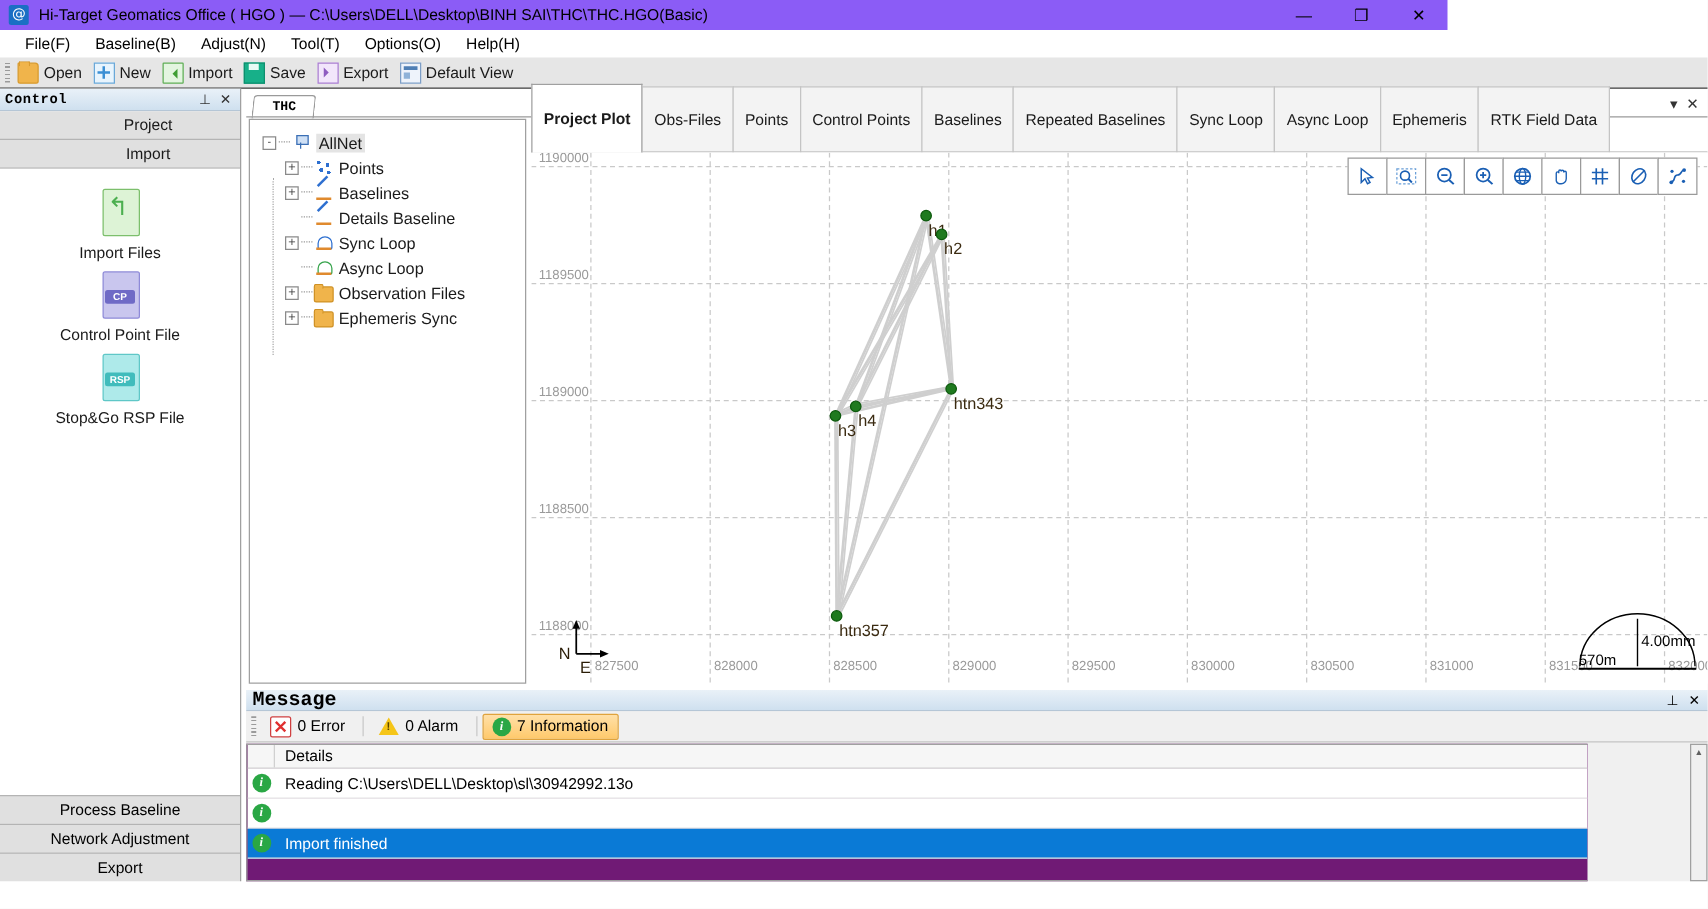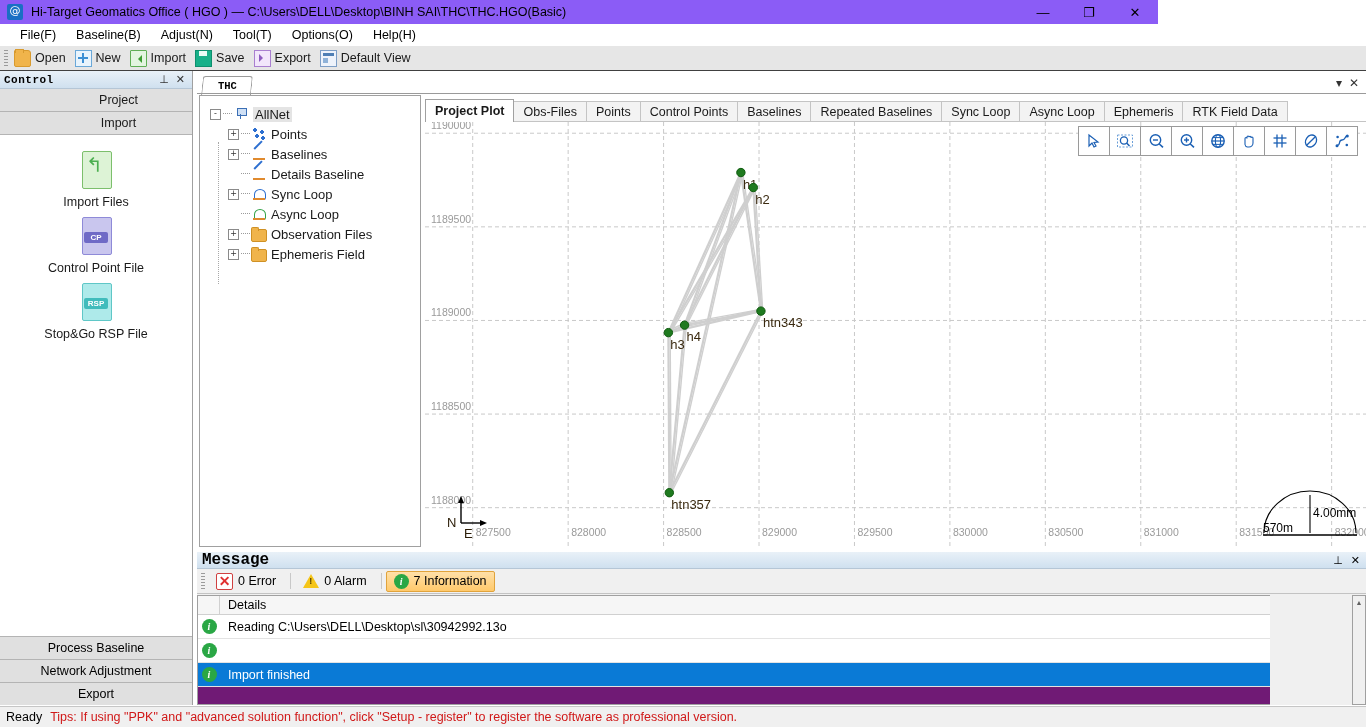--- a/index.html
+++ b/index.html
@@ -97,21 +97,21 @@
   .ic-loop:before{content:"";position:absolute;left:3px;top:2px;width:10px;height:9px;border:1.5px solid #2d6fd0;border-radius:50% 50% 20% 20%;}
   .ic-loop.g:before{border-color:#35a34a;}
   .ic-loop:after{content:"";position:absolute;left:2px;top:11px;width:12px;height:1.5px;background:#e08a2e;}
   .ic-folder{background:#f0b44b;border:1px solid #cf9125;height:11px;width:14px;margin-top:2px;border-radius:0 2px 2px 2px;}
   .ic-folder:before{content:"";position:absolute;left:-1px;top:-3px;width:6px;height:3px;background:#f0b44b;border:1px solid #cf9125;border-bottom:none;border-radius:2px 2px 0 0;}
   .tvline{position:absolute;left:12px;top:18px;width:1px;height:142px;border-left:1px dotted #a8a8a8;}
 
   
   .plotpanel{position:absolute;left:425px;top:95px;width:941px;height:452px;background:#fff;box-sizing:border-box;}
   .ptabs{position:absolute;left:0;top:5px;height:22px;display:flex;align-items:flex-end;}
-  .ptab{height:20px;padding:0 9px;background:#f3f3f3;border:1px solid #c4c4c4;border-bottom:none;font-size:12.5px;color:#1a1a1a;display:flex;align-items:center;margin-right:-1px;}
+  .ptab{height:20px;padding:16px 9px;background:#f3f3f3;border:1px solid #c4c4c4;border-bottom:none;font-size:12.5px;color:#1a1a1a;display:flex;align-items:center;margin-right:-1px;}
   .ptab.active{background:#fff;border-color:#a0a0a0;height:22px;font-weight:bold;position:relative;z-index:3;}
   .ptabline{position:absolute;left:0;top:26px;width:941px;height:1px;background:#c4c4c4;}
 
   .canvas{position:absolute;left:0;top:27px;width:941px;height:425px;background:#fff;overflow:hidden;}
   .compass{position:absolute;left:22px;bottom:8px;width:46px;height:46px;}
   .scalebar{position:absolute;right:6px;bottom:4px;width:100px;height:56px;}
 
   .plottoolbar{position:absolute;right:8px;top:31px;display:flex;}
   .ptb{width:30px;height:28px;border:1px solid #9a9a9a;background:#fff;margin-left:-1px;display:flex;align-items:center;justify-content:center;}
   .ptb svg{display:block;}
@@ -296,21 +296,21 @@
           <div class="tbox">+</div>
           <div class="tdash"></div>
           <div class="ticon ic-folder"></div>
           <div class="tlabel">Observation Files</div>
         </div>
 
         <div class="tnode" style="padding-left:22px;">
           <div class="tbox">+</div>
           <div class="tdash"></div>
           <div class="ticon ic-folder"></div>
-          <div class="tlabel">Ephemeris Field</div>
+          <div class="tlabel">Ephemeris Sync</div>
         </div>
       </div>
     </div>
   </div>
 
   <div class="plotpanel">
     <div class="ptabs">
       <div class="ptab active">Project Plot</div>
       <div class="ptab">Obs-Files</div>
       <div class="ptab">Points</div>
@@ -558,18 +558,14 @@
           </div>
         <div class="c1">Import finished</div>
       </div>
     </div>
 
     <div class="scrollcol">
       <div class="scr-arrow">▲</div>
     </div>
   </div>
 
-  <div class="statusbar">
-    <div class="st-ready">Ready</div>
-    <div class="st-tip">Tips: If using "PPK" and "advanced solution function", click "Setup - register" to register the software as professional version.</div>
-  </div>
 
 </div>
 
 </body></html>

